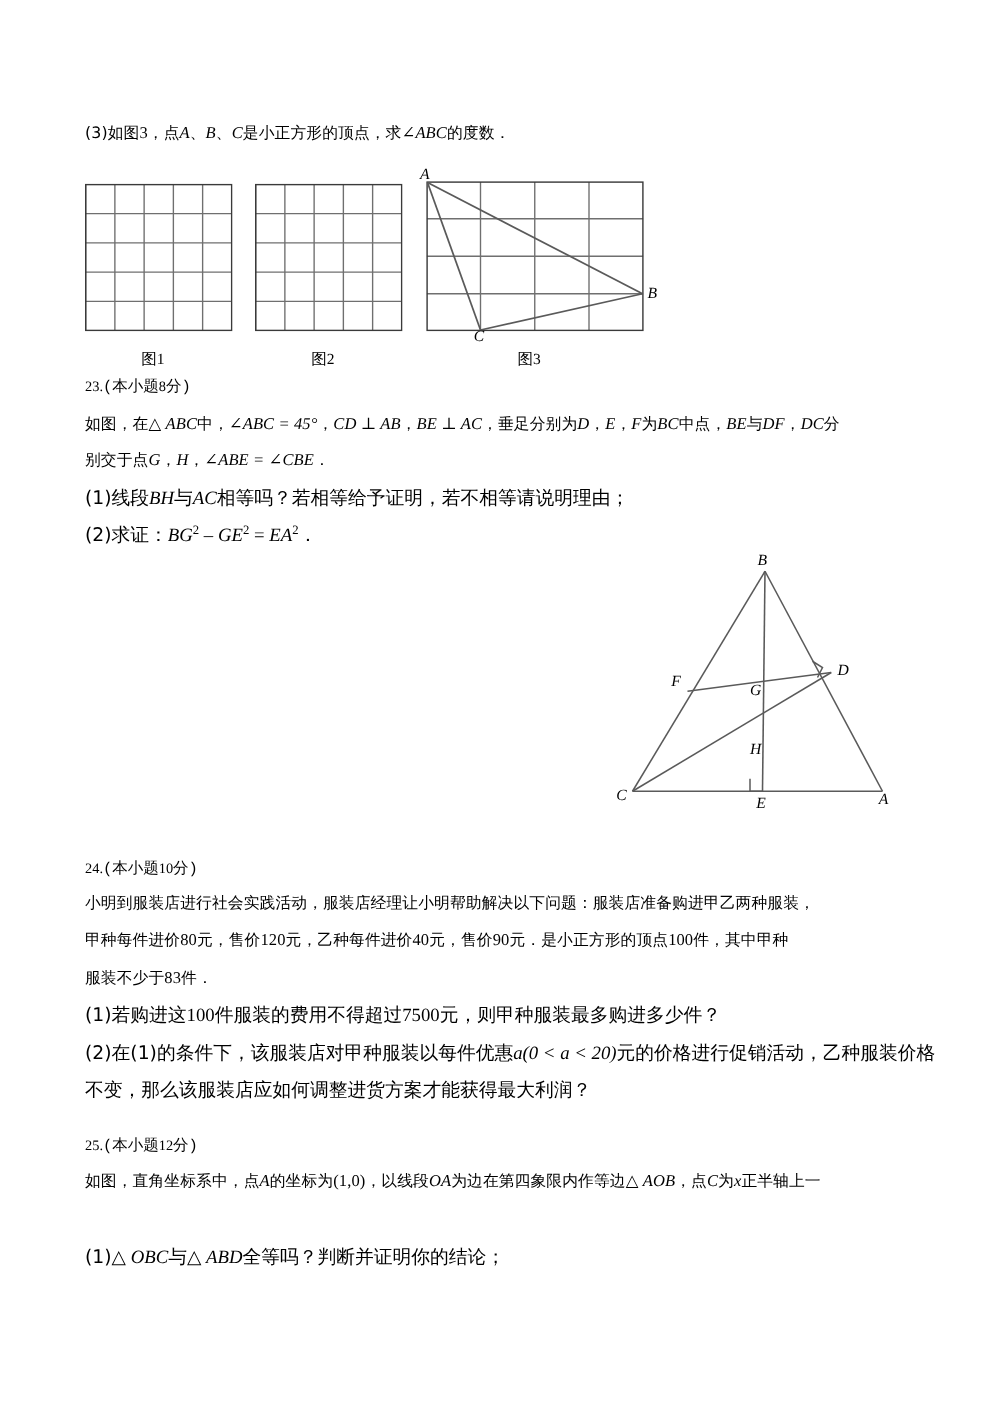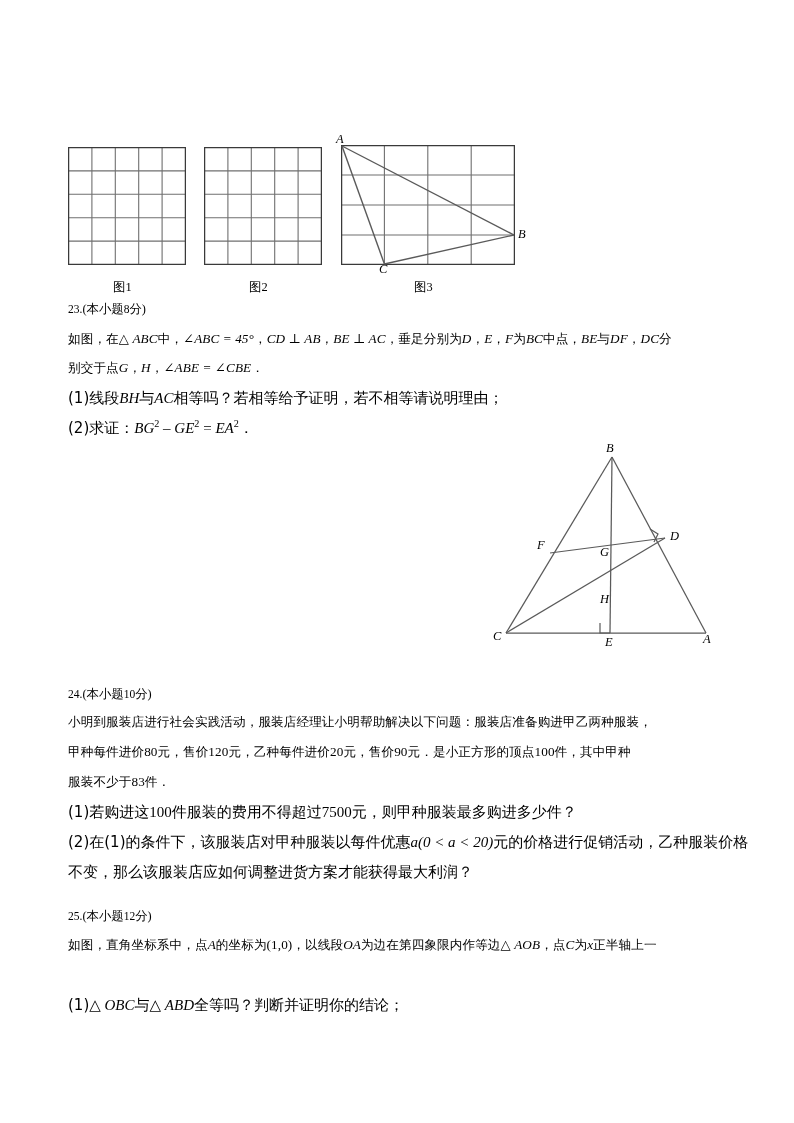--- a/index.html
+++ b/index.html
@@ -32,21 +32,21 @@
   }
   .cn { font-family: "DejaVu Sans", "Liberation Sans", sans-serif; font-size: 12.6px; }
   i.v  { font-family: "Liberation Serif", "DejaVu Serif", serif; font-style: italic; }
   .num { font-family: "Liberation Serif", "DejaVu Serif", serif; font-style: normal; }
   sup  { font-size: 0.68em; vertical-align: super; line-height: 0; }
   .qno {
     position: absolute;
     font-size: 11.5px;
     font-family: "Liberation Serif", "DejaVu Serif", serif;
   }
-  .qno .lbl { font-family: Liberation Serif, serif; font-size: 12.4px; }
+  .qno .lbl { font-family: Liberation Mono, monospace; font-size: 12.4px; }
   .sub-q { position: absolute; font-size: 15px; white-space: nowrap;
            font-family: "DejaVu Sans", "Liberation Sans", sans-serif; }
 
   
   .fig { position: absolute; }
   .grid-wrap { position: absolute; }
   .grid-svg  { display: block; }
   .fig-cap {
     position: absolute;
     font-size: 12.4px;
@@ -61,20 +61,23 @@
     font-style: italic;
     font-family: "Liberation Serif", "DejaVu Serif", serif;
     white-space: nowrap;
   }
 </style>
 </head>
 <body>
 
 <div class="page">
 
+  <div class="txt" style="left:68px; top:96px;">
+    <span class="cn">(3)</span><span class="cn">如图</span><span class="num">3</span><span class="cn">，点</span><i class="v">A</i><span class="cn">、</span><i class="v">B</i><span class="cn">、</span><i class="v">C</i><span class="cn">是小正方形的顶点，求</span><i class="v">∠ABC</i><span class="cn">的度数．</span>
+  </div>
 
   <div class="grid-wrap" style="left:68px; top:147px;">
     <svg class="grid-svg" width="118" height="118" viewBox="0 0 118 118">
       <g stroke="#6f6f6f" stroke-width="1.1">
         <line x1="0.5" y1="23.9" x2="117.5" y2="23.9"></line>
         <line x1="0.5" y1="47.3" x2="117.5" y2="47.3"></line>
         <line x1="0.5" y1="70.7" x2="117.5" y2="70.7"></line>
         <line x1="0.5" y1="94.1" x2="117.5" y2="94.1"></line>
         <line x1="23.9" y1="0.5" x2="23.9" y2="117.5"></line>
         <line x1="47.3" y1="0.5" x2="47.3" y2="117.5"></line>
@@ -178,21 +181,21 @@
   <div class="pt-label" style="left:605px; top:635px;">E</div>
   <div class="pt-label" style="left:703px; top:632px;">A</div>
 
   <div class="qno" style="left:68px; top:686px;">
     <span>24.</span><span class="lbl">(本小题</span><span>10</span><span class="lbl">分)</span>
   </div>
 
   <div class="txt cn" style="left:68px; top:713px;">小明到服装店进行社会实践活动，服装店经理让小明帮助解决以下问题：服装店准备购进甲乙两种服装，</div>
 
   <div class="txt" style="left:68px; top:742px;">
-    <span class="cn">甲种每件进价</span><span class="num">80</span><span class="cn">元，售价</span><span class="num">120</span><span class="cn">元，乙种每件进价</span><span class="num">20</span><span class="cn">元，售价</span><span class="num">90</span><span class="cn">元．是小正方形的顶点</span><span class="num">100</span><span class="cn">件，其中甲种</span>
+    <span class="cn">甲种每件进价</span><span class="num">80</span><span class="cn">元，售价</span><span class="num">120</span><span class="cn">元，乙种每件进价</span><span class="num">40</span><span class="cn">元，售价</span><span class="num">90</span><span class="cn">元．是小正方形的顶点</span><span class="num">100</span><span class="cn">件，其中甲种</span>
   </div>
 
   <div class="txt" style="left:68px; top:772px;">
     <span class="cn">服装不少于</span><span class="num">83</span><span class="cn">件．</span>
   </div>
 
   <div class="sub-q" style="left:68px; top:803px;">
     <span>(1)</span><span>若购进这</span><span class="num">100</span><span>件服装的费用不得超过</span><span class="num">7500</span><span>元，则甲种服装最多购进多少件？</span>
   </div>
 

